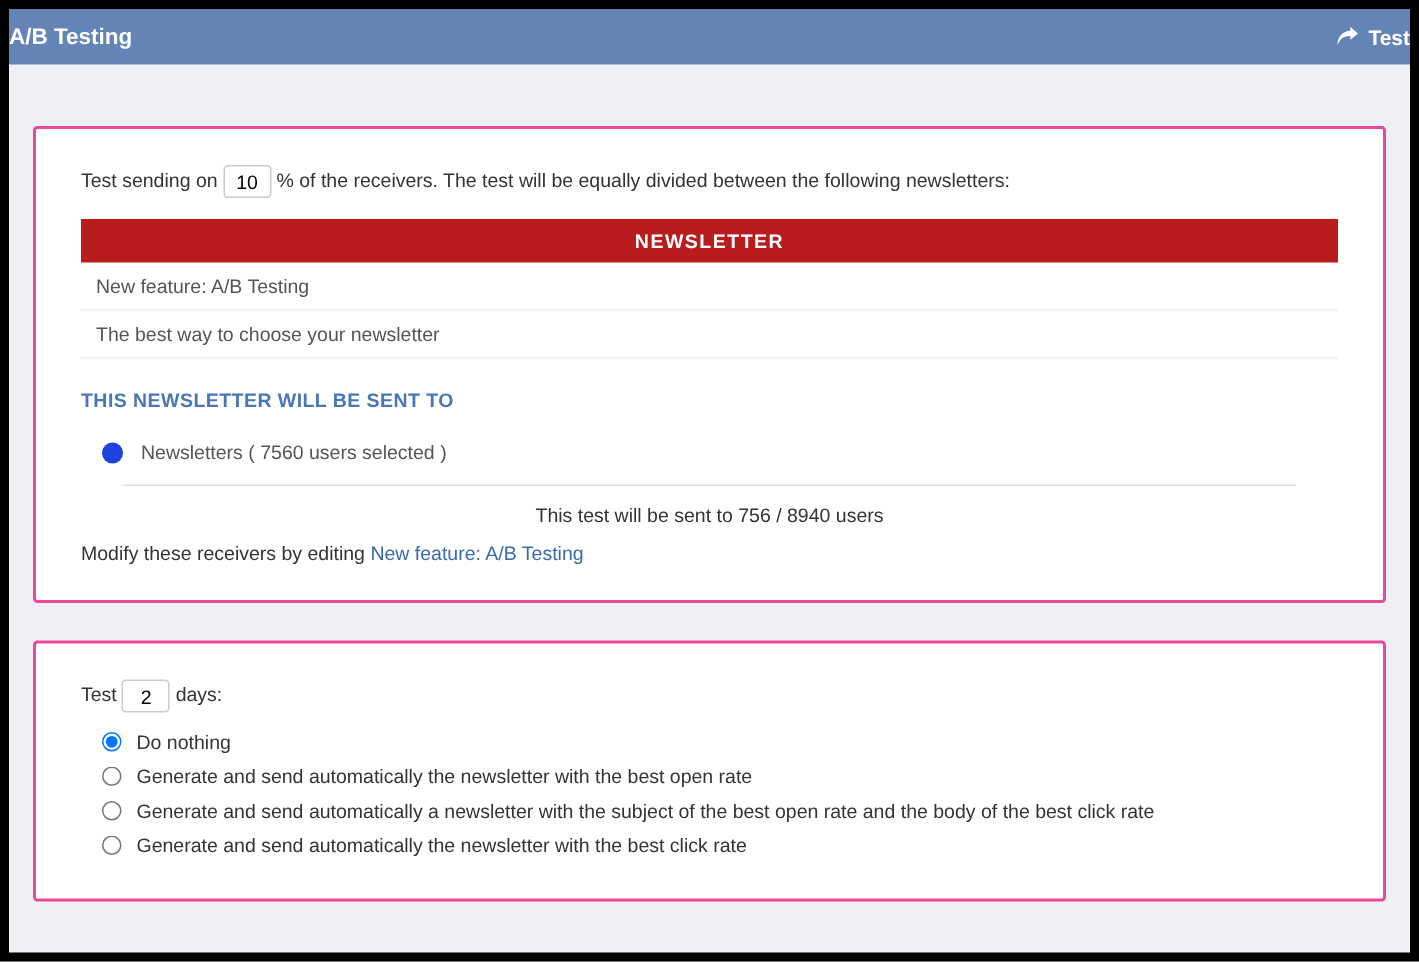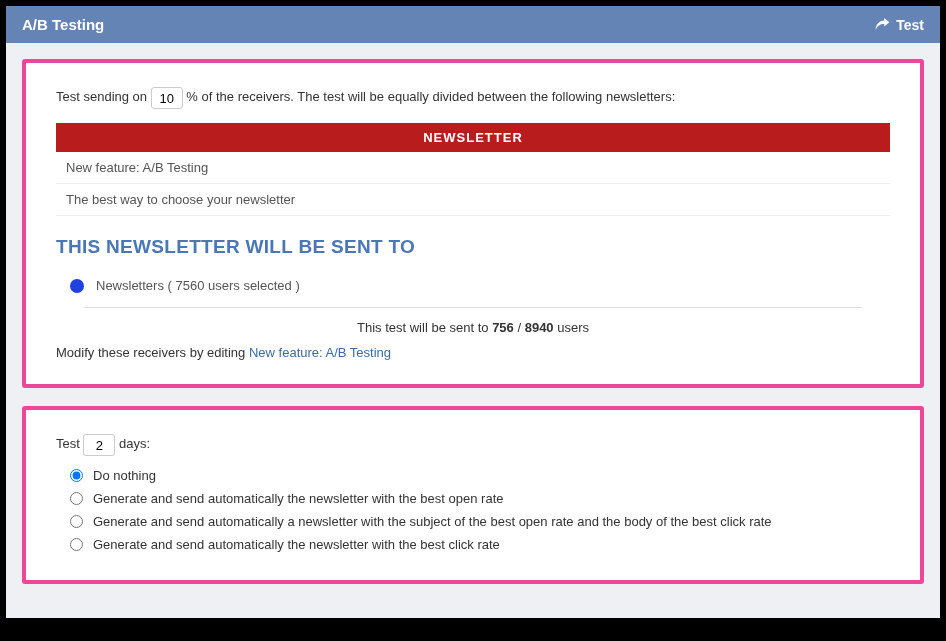--- a/index.html
+++ b/index.html
@@ -11,21 +11,21 @@
       color: #333;
     }
     .viewport {
       background: #eef0f3;
       width: 934px;
       margin: 0 auto;
     }
     .header {
       background: #6584b6;
       color: #fff;
-      padding: 10px 16px;
+      padding: 10px 0;
       display: flex;
       justify-content: space-between;
       align-items: center;
     }
     .header-title {
       font-size: 15px;
       font-weight: bold;
     }
     .test-btn {
       color: #fff;
@@ -34,24 +34,25 @@
       display: flex;
       align-items: center;
       gap: 6px;
       cursor: pointer;
     }
     .content {
       padding: 16px;
     }
     .panel {
       background: #fff;
-      border: 4px solid #ec4899;
+      border: 2px solid #ec4899;
       border-radius: 3px;
       padding: 24px 30px;
       margin-bottom: 18px;
+      margin-top: 25px;
     }
     .sentence {
       color: #333;
       margin-bottom: 14px;
     }
     .pct-input {
       width: 32px;
       height: 22px;
       border: 1px solid #ccc;
       border-radius: 3px;
@@ -74,21 +75,21 @@
       font-size: 13px;
     }
     .table td {
       padding: 8px 10px;
       border-bottom: 1px solid #eee;
       color: #555;
     }
     .section-heading {
       color: #4a77b5;
       font-weight: bold;
-      font-size: 19px;
+      font-size: 13px;
       margin-top: 20px;
       margin-bottom: 12px;
       letter-spacing: 0.3px;
     }
     .receiver-row {
       display: flex;
       align-items: center;
       gap: 12px;
       padding: 8px 14px 14px 14px;
     }
@@ -103,21 +104,21 @@
     .hr {
       border: none;
       border-top: 1px solid #ddd;
       margin: 0 28px 12px 28px;
     }
     .summary {
       text-align: center;
       color: #333;
       margin-bottom: 10px;
     }
-    .summary .b { font-weight: bold; text-align: center; }
+    .summary .b { font-weight: normal; text-align: center; }
     .modify-line { color: #333; }
     .link { color: #3b6aa8; text-decoration: none; cursor: pointer; }
     .days-input {
       width: 32px;
       height: 22px;
       border: 1px solid #ccc;
       border-radius: 3px;
       text-align: center;
       font-size: 13px;
       padding: 2px;

